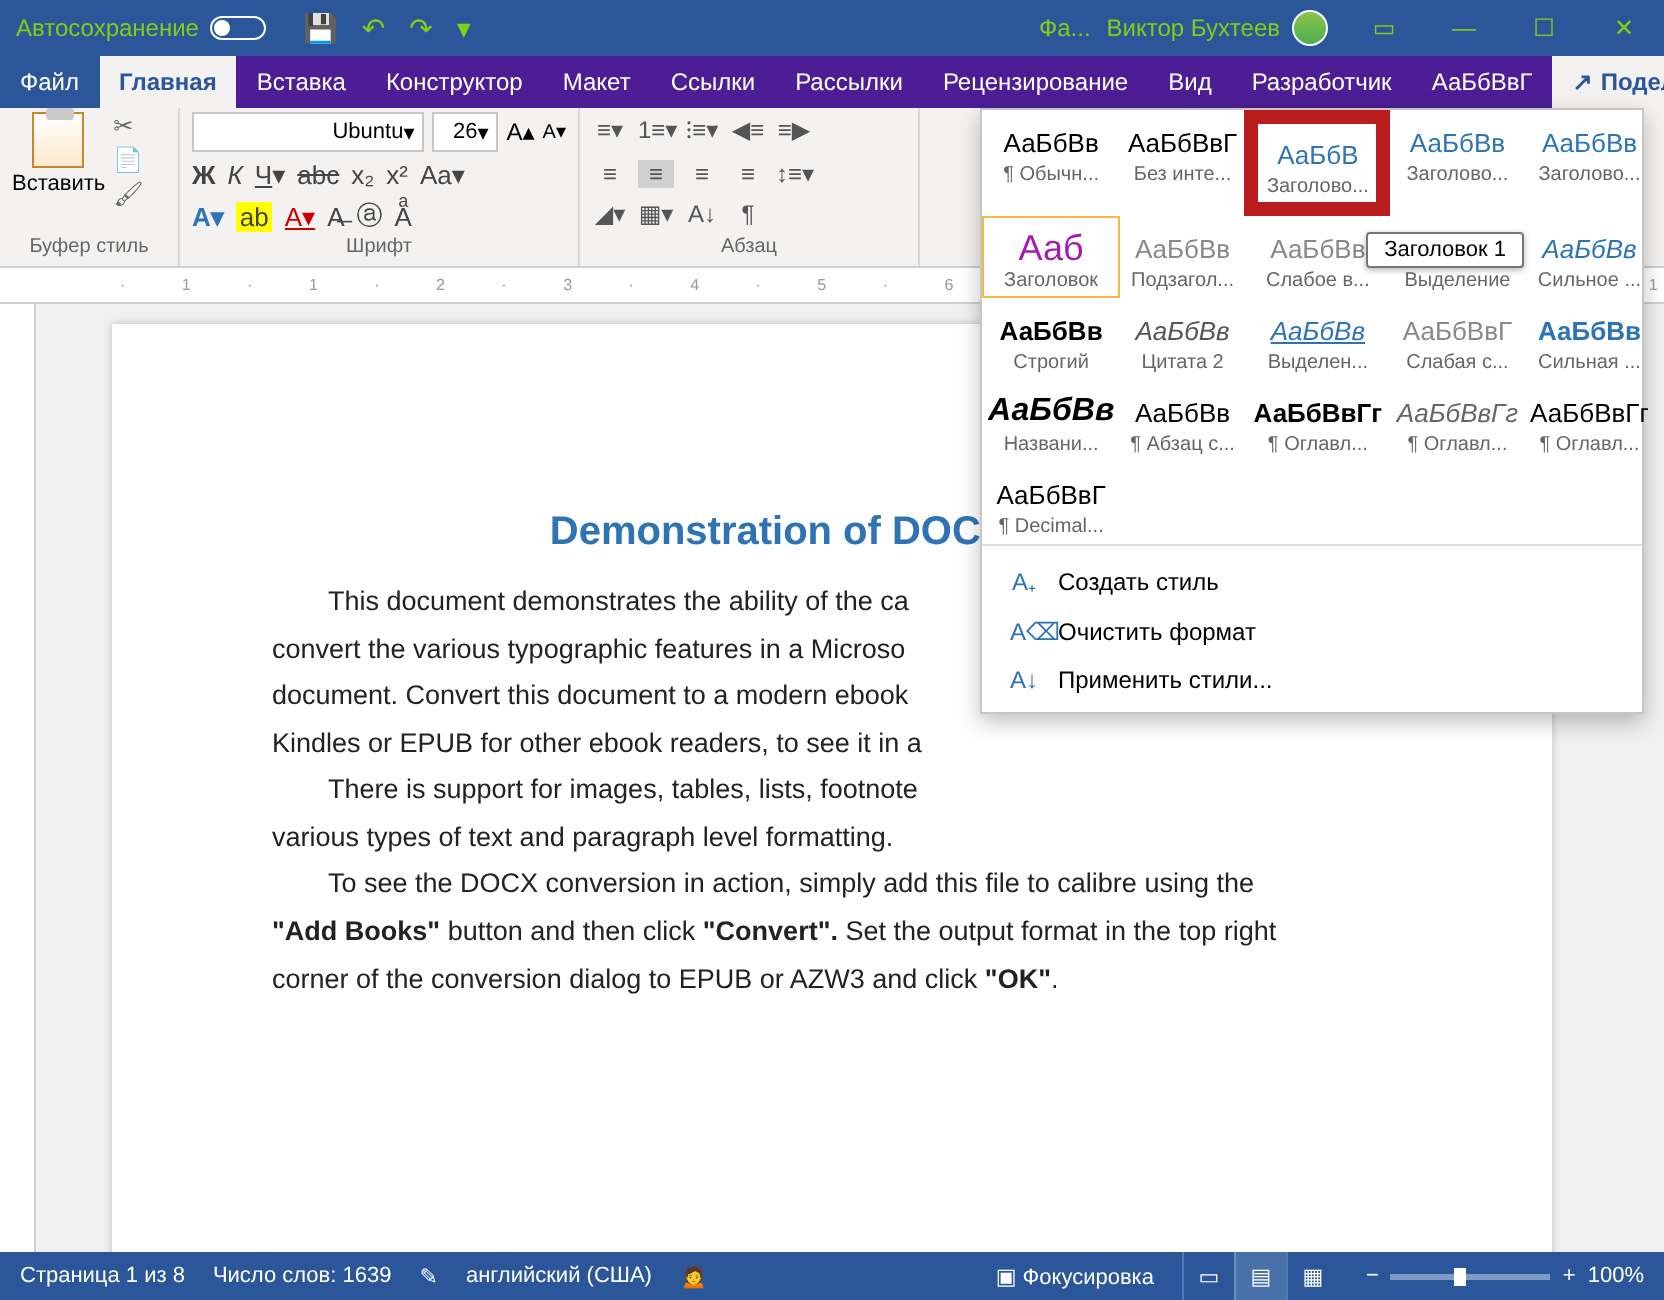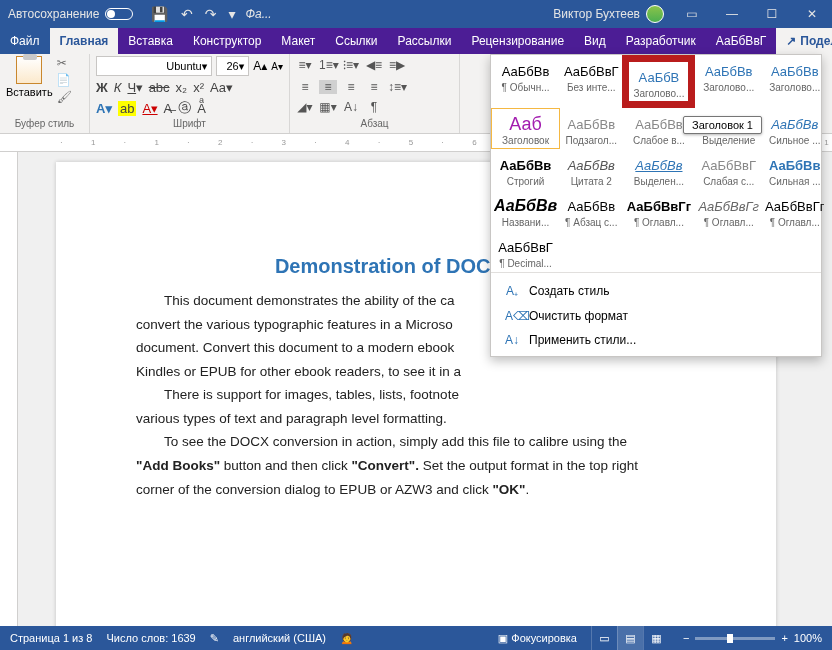--- a/index.html
+++ b/index.html
@@ -1,25 +1,25 @@
 <!DOCTYPE html>
 <html><head>
 <meta charset="utf-8">
 <style>
   * { margin: 0; padding: 0; box-sizing: border-box; font-family: "Segoe UI", sans-serif; }
   body { width: 832px; height: 650px; background: #fff; overflow: hidden; position: relative; }
 
   
-  .titlebar { height: 28px; background: #2b579a; color: #e5e5e5; display: flex; align-items: center; font-size: 12px; }
+  .titlebar { height: 28px; background: #2b579a; color: #84cc16; display: flex; align-items: center; font-size: 12px; }
   .titlebar .autosave { padding: 0 8px; display: flex; align-items: center; gap: 6px; }
   .titlebar .toggle { width: 28px; height: 12px; border: 1px solid #fff; border-radius: 6px; position: relative; }
   .titlebar .toggle::after { content: ""; position: absolute; left: 1px; top: 1px; width: 8px; height: 8px; background: #fff; border-radius: 50%; }
   .titlebar .qat { display: flex; gap: 12px; padding: 0 10px; align-items: center;}
   .titlebar .qat span { cursor: pointer; font-size: 14px;}
-  .titlebar .filename { flex: 1; text-align: left; font-style: italic; }
+  .titlebar .filename { flex: 1; text-align: right; }
   .titlebar .user { display: flex; align-items: center; gap: 6px; padding: 0 8px; }
   .titlebar .avatar { width: 18px; height: 18px; border-radius: 50%; background: linear-gradient(#8bc34a,#4caf50); border: 1px solid #fff;}
   .titlebar .winbtns { display: flex; }
   .titlebar .winbtns div { width: 40px; height: 28px; display: flex; align-items: center; justify-content: center; font-size: 12px;}
 
   
   .tabs { height: 26px; background: #4c1d95; display: flex; align-items: center; font-size: 12px; }
   .tabs .tab { color: #fff; padding: 0 10px; height: 26px; display: flex; align-items: center; cursor: pointer; }
   .tabs .tab.file { background: #2b579a; border-right:none;}
   .tabs .tab.active { background: #f3f2f1; color: #2b579a; font-weight: 600;}

